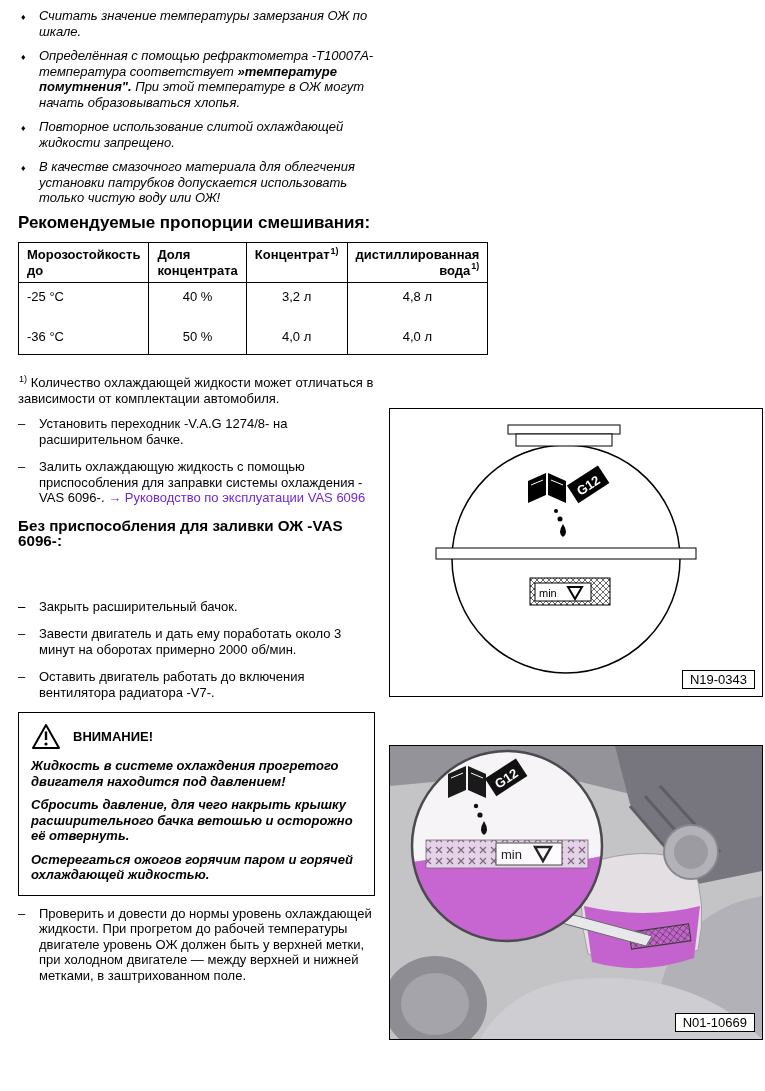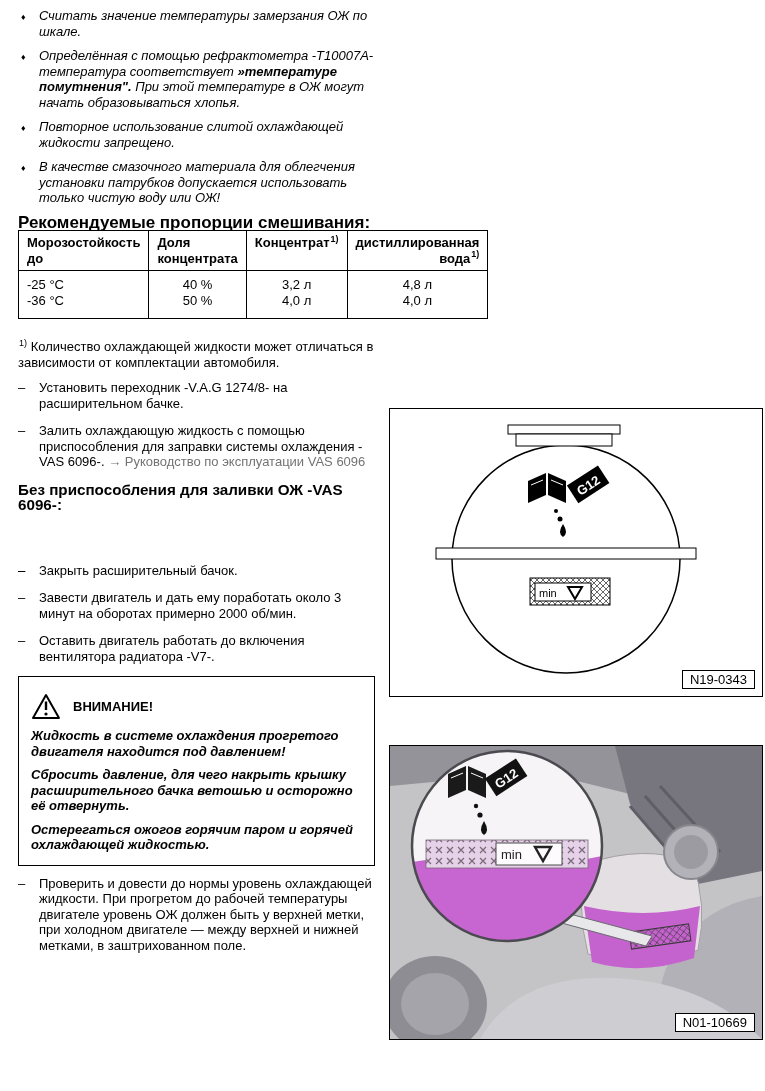--- a/index.html
+++ b/index.html
@@ -15,46 +15,46 @@
 
   
   .diamond-list { list-style: none; width: 362px; }
   .diamond-list li { position: relative; padding-left: 21px; margin-bottom: 9px; font-style: italic; }
   .diamond-list .marker { position: absolute; left: 3px; top: 2px; font-size: 9px; font-style: normal; }
   .b { font-weight: bold; }
 
   .bold-head { font-size: 17px; font-weight: bold; width: 362px; margin-top: 6px; }
 
   
-  .mix-table { border-collapse: collapse; width: 450px; margin-top: 0; border: 1.5px solid #000; }
+  .mix-table { border-collapse: collapse; width: 450px; margin-top: 12px; border: 1.5px solid #000; }
   .mix-table th { border: 1px solid #000; font-weight: bold; text-align: left; padding: 4px 8px; vertical-align: top; }
   .mix-table th.c { text-align: right; }
-  .mix-table td { border-left: 1px solid #000; border-right: 1px solid #000; padding: 0 8px; }
+  .mix-table td { border-left: 1px solid #000; border-right: 1px solid #000; padding: 12px 8px; }
   .mix-table tbody tr:first-child td { padding-top: 6px; }
   .mix-table tbody tr:last-child td { padding-bottom: 10px; }
   .mix-table td.c { text-align: center; }
   .w1 { width: 125px; } .w2 { width: 95px; } .w3 { width: 100px; } .w4 { width: 130px; }
   sup { font-size: 9px; vertical-align: super; line-height: 0; margin-left: 1px; }
 
   .footnote { margin-top: 20px; width: 430px; }
 
   .sect-head { font-weight: bold; width: 362px; }
   .mt-lg { margin-top: 36px; }
   .mt-md { margin-top: 4px; }
 
   .dash-list { list-style: none; width: 362px; margin-top: 10px; }
   .dash-list li { position: relative; padding-left: 21px; margin-bottom: 12px; }
   .dash-list .marker { position: absolute; left: 0; top: 0; }
   .gap-top { margin-top: 50px; }
 
-  .link { color: #737373; text-decoration: none; cursor: pointer; }
+  .link { color: #6d28d9; text-decoration: none; cursor: pointer; }
 
   
   .warning-box { width: 357px; border: 1px solid #000; padding: 10px 12px 12px 12px; margin-top: 2px; }
-  .warn-head { display: flex; align-items: center; gap: 12px; margin-bottom: 4px; margin-top: 6px; }
+  .warn-head { display: flex; align-items: center; gap: 12px; margin-bottom: 4px; }
   .warn-title { font-weight: bold; }
   .warn-p { font-weight: bold; font-style: italic; margin-top: 8px; }
 
   
   .figure { position: absolute; left: 389px; width: 374px; border: 1px solid #000; background: #fff; overflow: hidden; }
   #fig1 { top: 408px; height: 289px; }
   #fig2 { top: 745px; height: 295px; }
   .fig-label {
     position: absolute; right: 7px; bottom: 7px;
     border: 1px solid #000; background: #fff;

